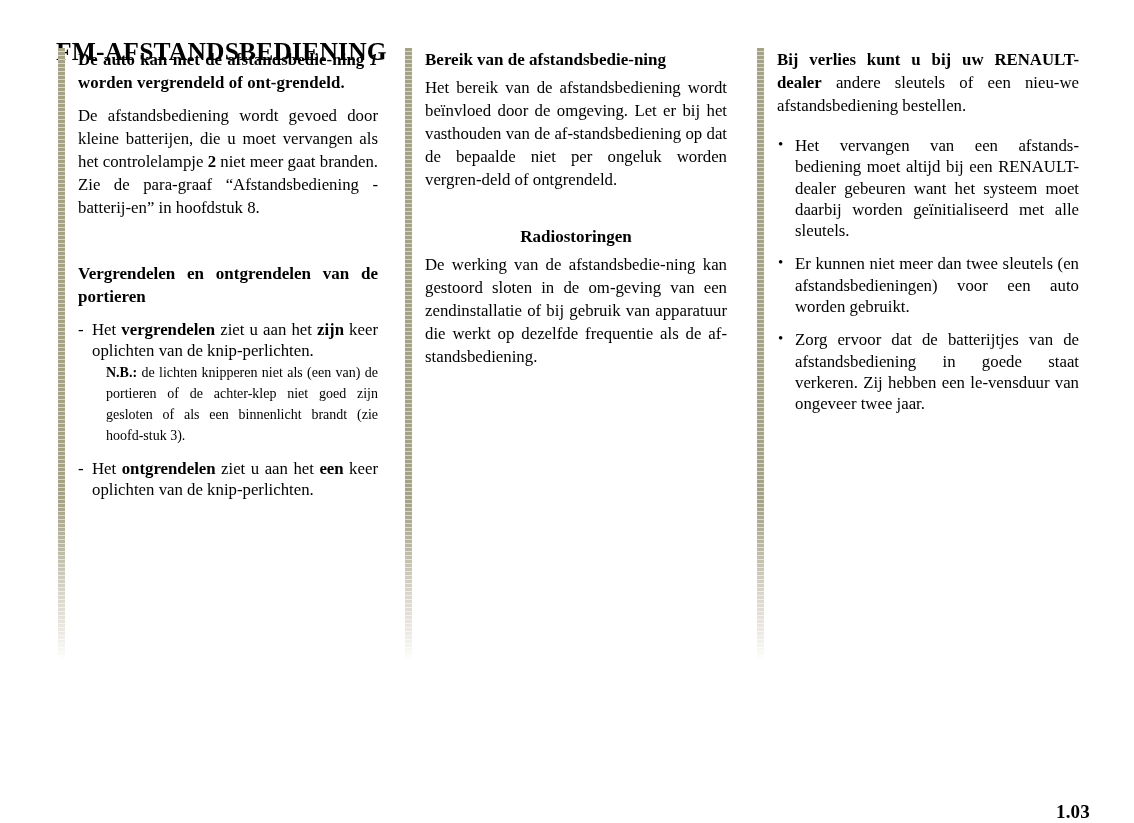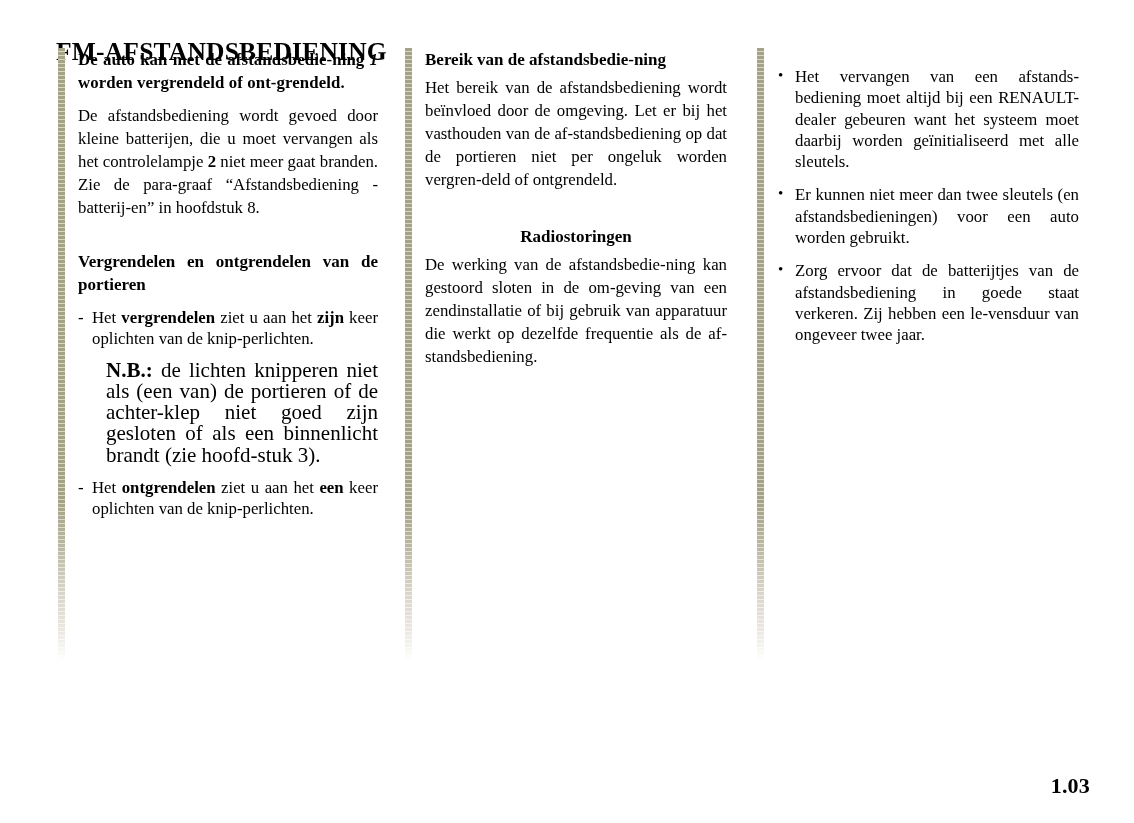--- a/index.html
+++ b/index.html
@@ -101,21 +101,21 @@
 
   .heading {
     font-size: 17px;
     font-weight: bold;
     line-height: 23px;
     text-align: justify;
     text-justify: inter-word;
     margin: 0;
   }
   .heading.tight { text-align: center; }
-  .heading-spaced { margin-top: 31px; }
+  .heading-spaced { margin-top: 43px; }
   .heading-spaced2 { margin-top: 34px; }
   .after-heading { margin-top: 5px; }
 
   em.num {
     font-style: italic;
     font-weight: bold;
     font-size: 16.8px;
   }
   b.b { font-weight: bold; }
 
@@ -134,25 +134,24 @@
     line-height: 21.3px;
   }
   .dash-item + .dash-item { margin-top: 11px; }
   .dash-item .marker {
     position: absolute;
     left: 0;
     top: 0;
     font-size: 16.8px;
   }
   .sub-note {
-    margin-top: 10px;
     padding-left: 14px;
     text-align: justify;
     text-justify: inter-word;
-    font-size: 21px;
+    font-size: 14px;
     line-height: 21.3px;
   }
 
   
   .bullet-list {
     list-style: none;
     margin: 18px 0 0 0;
     padding: 0;
   }
   .bullet-item {
@@ -168,22 +167,22 @@
     position: absolute;
     left: 1px;
     top: -1px;
     font-size: 15px;
   }
 
   
   .page-number {
     position: absolute;
     right: 44px;
-    bottom: 24px;
-    font-size: 22px;
+    bottom: 0;
+    font-size: 19px;
     font-weight: bold;
     letter-spacing: 0.2px;
   }
 </style>
 </head>
 <body>
 
 <div class="page">
 
   <h1 class="page-title">FM-AFSTANDSBEDIENING</h1>
@@ -213,34 +212,35 @@
 
       </div>
     </div>
 
     <div class="column col-2">
       <div class="col-rule"></div>
       <div class="col-body">
 
         <h2 class="heading">Bereik van de afstandsbedie-ning</h2>
 
-        <p class="blk after-heading">Het bereik van de afstandsbediening wordt beïnvloed door de omgeving. Let er bij het vasthouden van de af-standsbediening op dat de portieren niet per ongeluk worden vergren-deld of ontgrendeld.</p>
+        <p class="blk after-heading">Het bereik van de afstandsbediening wordt beïnvloed door de omgeving. Let er bij het vasthouden van de af-standsbediening op dat de bepaalde niet per ongeluk worden vergren-deld of ontgrendeld.</p>
 
 
         <h2 class="heading tight heading-spaced2">Radiostoringen</h2>
 
         <p class="blk after-heading">De werking van de afstandsbedie-ning kan gestoord sloten in de om-geving van een zendinstallatie of bij gebruik van apparatuur die werkt op dezelfde frequentie als de af-standsbediening.</p>
 
       </div>
     </div>
 
     <div class="column col-3">
       <div class="col-rule"></div>
       <div class="col-body">
 
+        <p class="blk"><b class="b">Bij verlies kunt u bij uw RENAULT-dealer</b><span> andere sleutels of een nieu-we afstandsbediening bestellen.</span></p>
 
         <ul class="bullet-list">
           <li class="bullet-item">
             <span class="marker">•</span><span>Het vervangen van een afstands-bediening moet altijd bij een RENAULT-dealer gebeuren want het systeem moet daarbij worden geïnitialiseerd met alle sleutels.</span>
           </li>
           <li class="bullet-item">
             <span class="marker">•</span><span>Er kunnen niet meer dan twee sleutels (en afstandsbedieningen) voor een auto worden gebruikt.</span>
           </li>
           <li class="bullet-item">
             <span class="marker">•</span><span>Zorg ervoor dat de batterijtjes van de afstandsbediening in goede staat verkeren. Zij hebben een le-vensduur van ongeveer twee jaar.</span>

